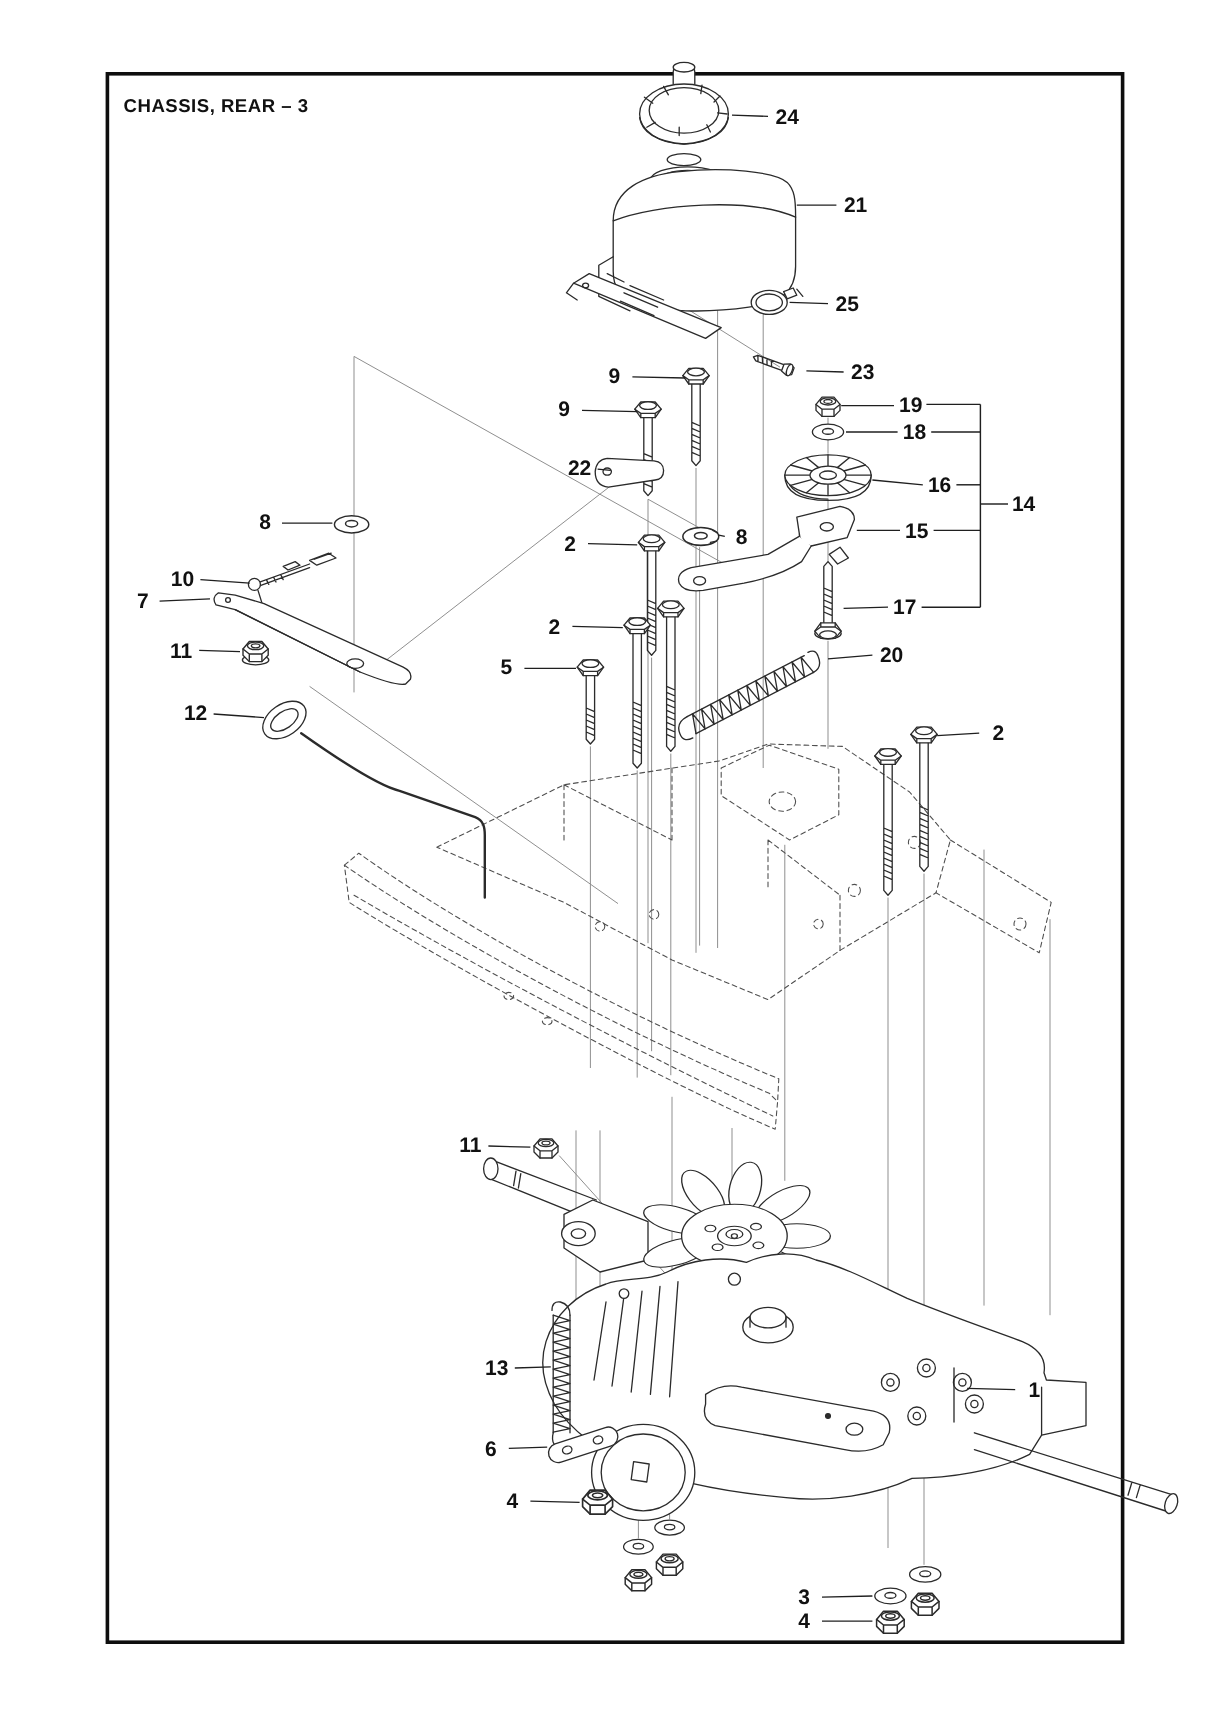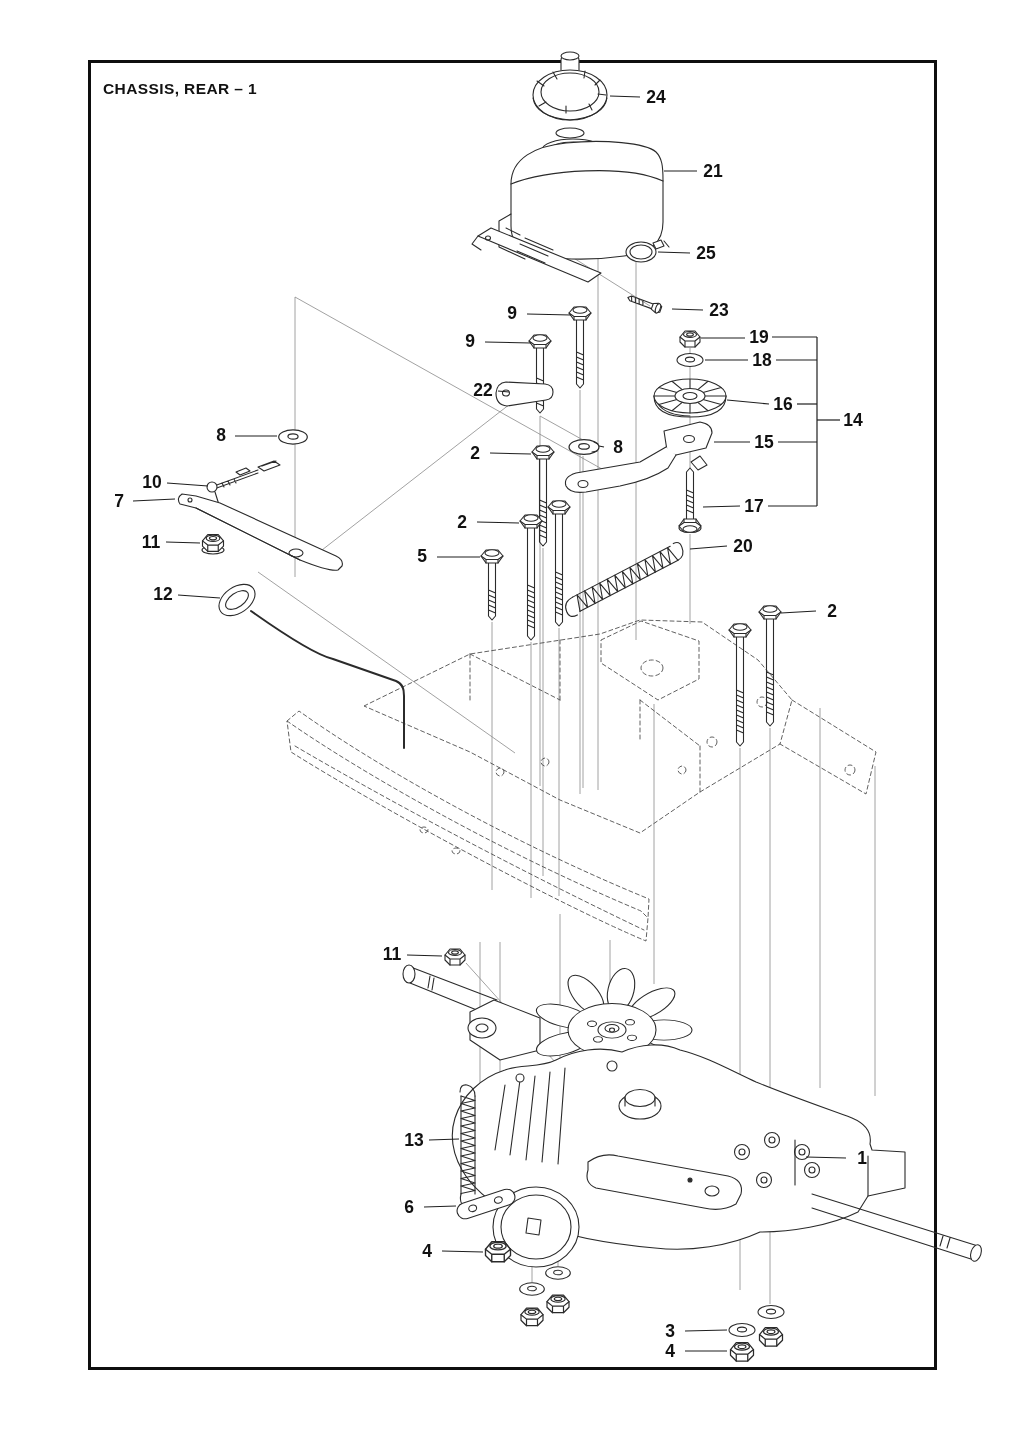--- a/index.html
+++ b/index.html
@@ -15,21 +15,21 @@
   .ext{stroke:#8a8a8a;stroke-width:.8;}
   .proj{stroke:#8a8a8a;stroke-width:.8;}
   .leader{stroke:#1f1f1f;stroke-width:1.1;}
   .bracket{stroke:#1f1f1f;stroke-width:1.2;}
 </style>
 </head>
 <body>
 
 <div class="page">
   <div class="frame"></div>
-  <div class="title">CHASSIS, REAR – 1</div>
+  <div class="title">CHASSIS, REAR – 3</div>
 
   <svg width="1024" height="1434" viewBox="0 0 1024 1434">
     <defs>
       <g id="hexhead">
         <path d="M-11,-2 L-6,-8 L6,-8 L11,-2 L6,5 L-6,5 Z" fill="#fff"></path>
         <path d="M-11,-2 L-6,1.5 L6,1.5 L11,-2 M-6,1.5 L-6,5 M6,1.5 L6,5" fill="none"></path>
         <ellipse cx="0" cy="-5" rx="7" ry="3.2" fill="#fff"></ellipse>
       </g>
       <g id="nut">
         <path d="M-10,-3 L-5,-9 L5,-9 L10,-3 L10,2 L5,7 L-5,7 L-10,2 Z" fill="#fff"></path>

